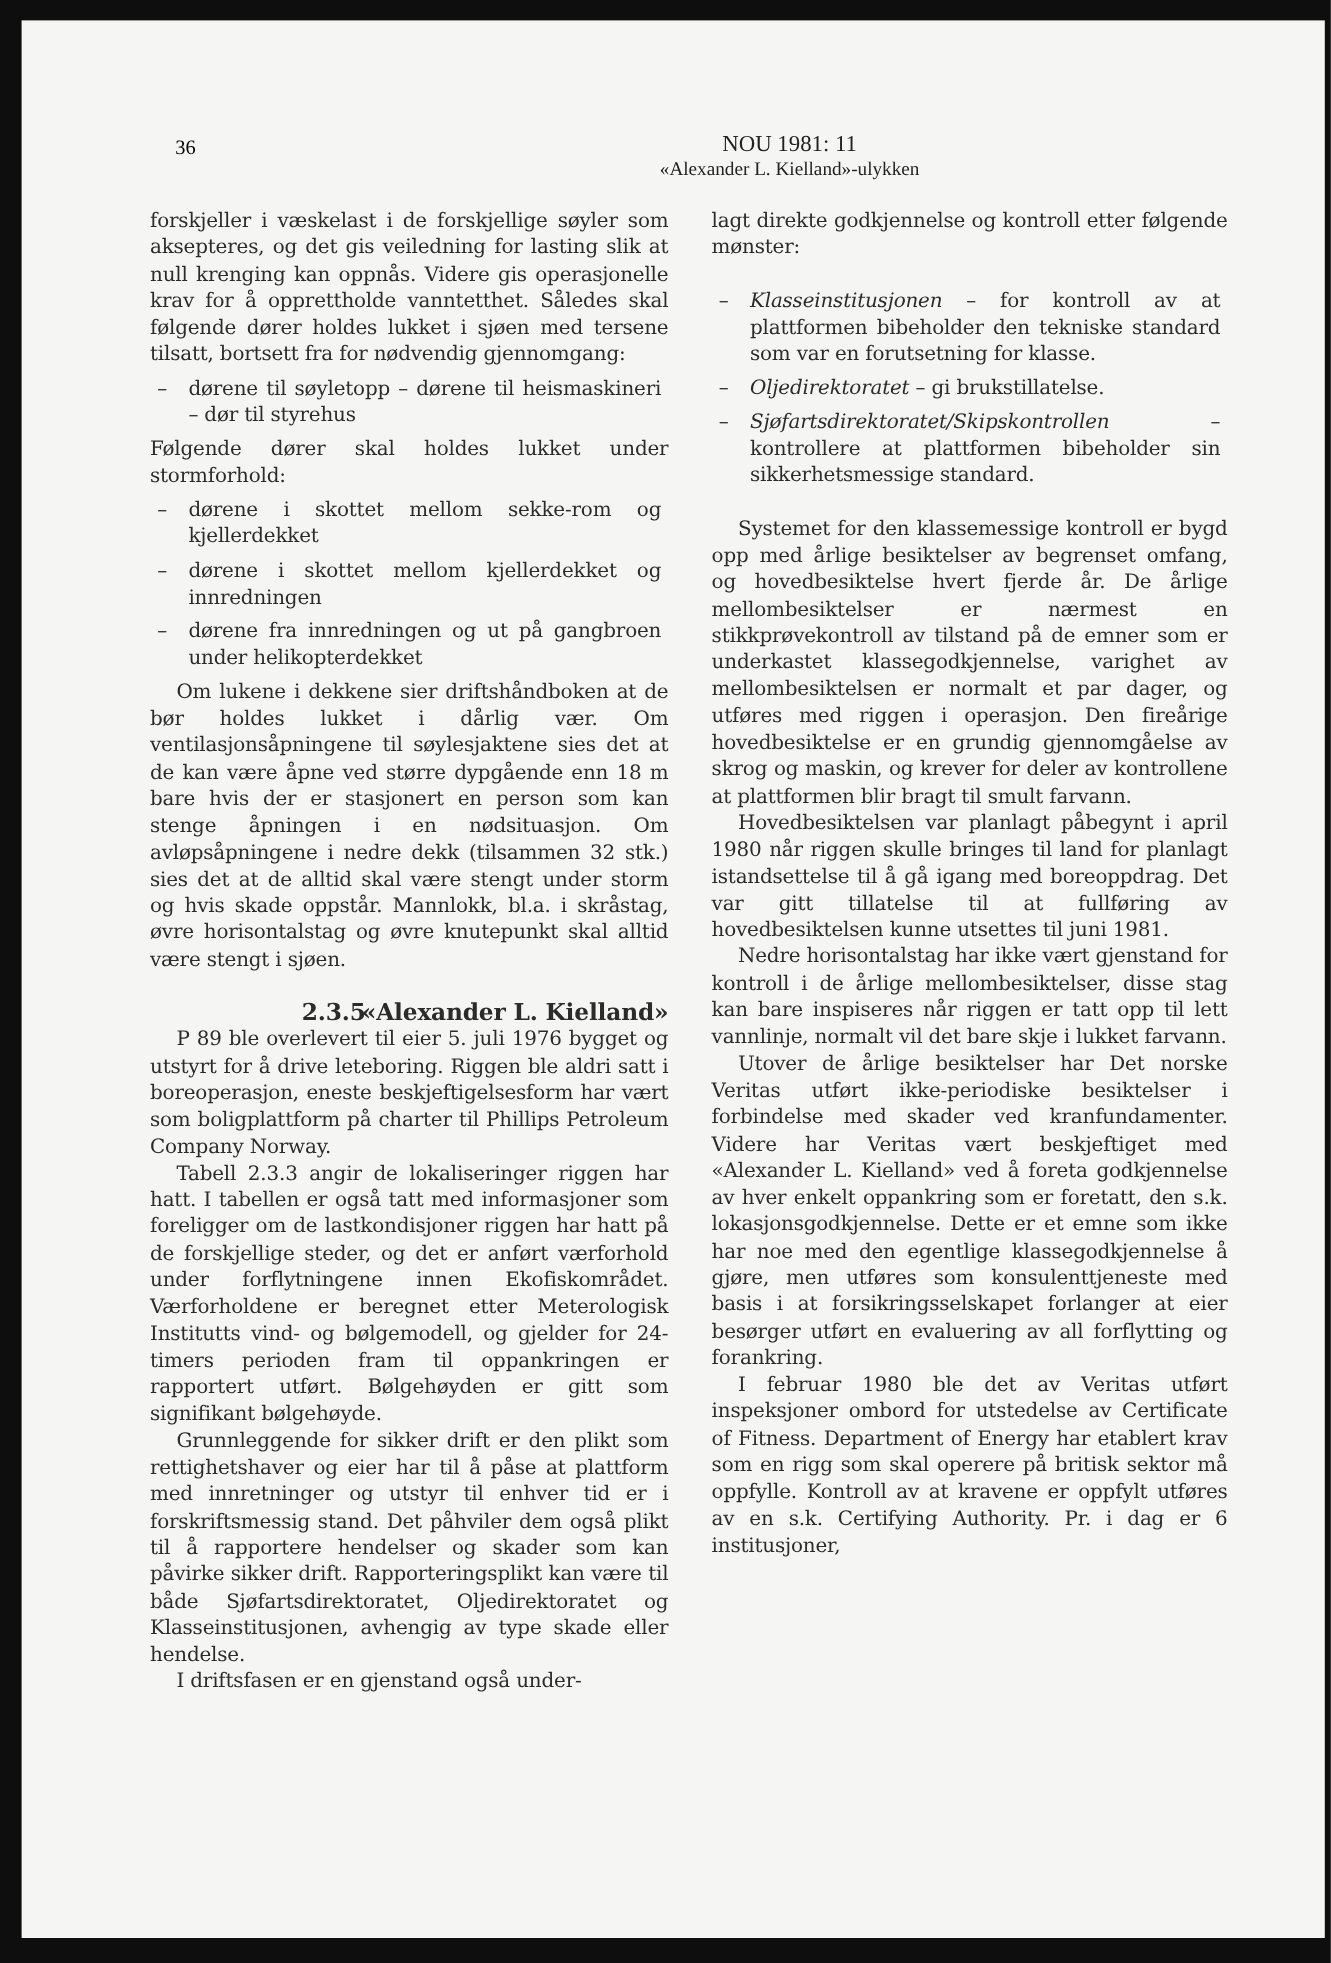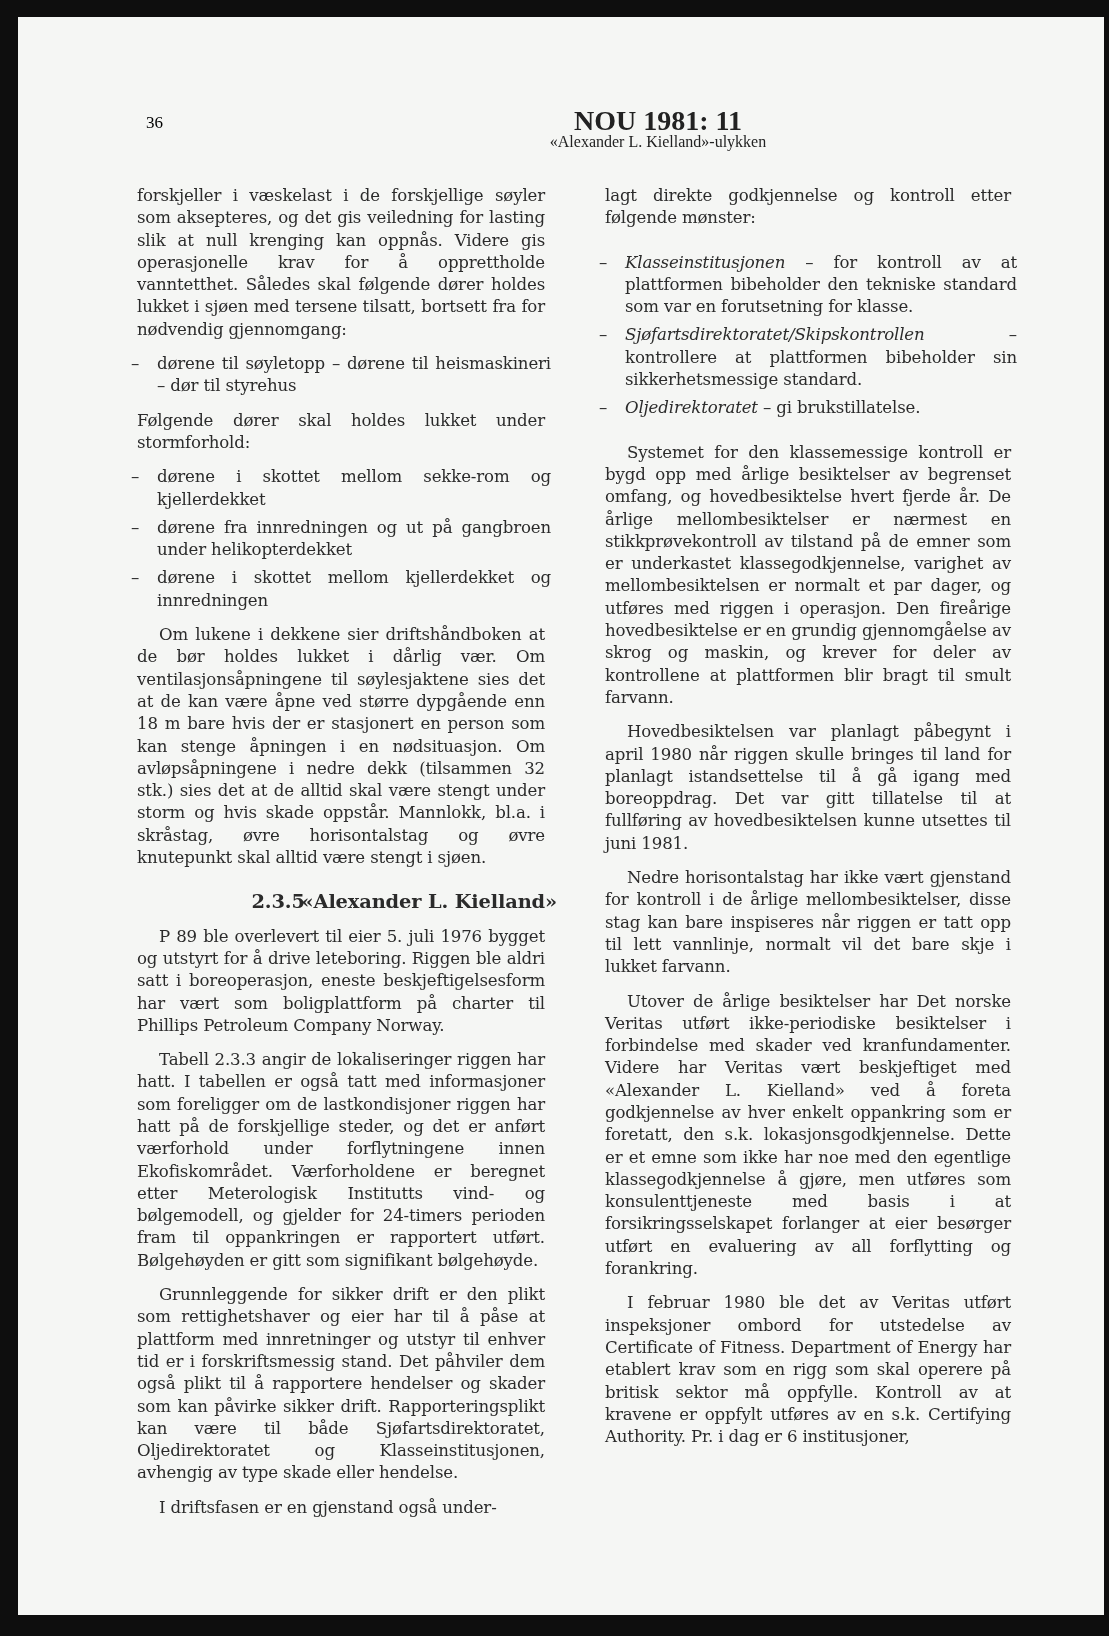--- a/index.html
+++ b/index.html
@@ -18,33 +18,33 @@
   .page-number {
     position: absolute; left: 128px; top: 96px;
     font-family: "Liberation Serif", serif;
     font-size: 17px; color: #000000;
   }
   .running-head {
     position: absolute; left: 440px; top: 92px; width: 400px;
     text-align: center;
     font-family: "Liberation Serif", serif; color: #222;
   }
-  .running-title { font-size: 28px; font-weight: bold; line-height: 24px; }
+  .running-title { font-size: 19px; font-weight: normal; line-height: 24px; }
   .running-subtitle { font-size: 16px; line-height: 18px; }
   .column {
     position: absolute; top: 173px;
     font-family: "DejaVu Serif", serif;
     font-size: 16.6px; line-height: 22.3px;
     color: #2b2b2b;
     text-align: justify;
     letter-spacing: -0.15px;
   }
   .col-left { left: 125px; width: 432px; }
   .col-right { left: 593px; width: 430px; }
-  .para { margin: 12px; }
+  .para { margin: 0; }
   .para.indent { text-indent: 22px; }
   .para.gap-before { margin-top: 22px; }
   .dash-item {
     margin: 6px; padding-left: 26px; text-indent: -26px;
   }
   .dash-item .dash { display: inline-block; width: 26px; text-indent: 0; }
   .heading {
     margin: 22px 0 0 0;
     font-weight: bold;
     text-align: right;
@@ -61,33 +61,33 @@
     <div class="running-title">NOU 1981: 11</div>
     <div class="running-subtitle">«Alexander L. Kielland»-ulykken</div>
   </div>
 </div>
 
 <div class="column col-left">
   <p class="para">forskjeller i væskelast i de forskjellige søyler som aksepteres, og det gis veiledning for lasting slik at null krenging kan oppnås. Videre gis operasjonelle krav for å opprettholde vanntetthet. Således skal følgende dører holdes lukket i sjøen med tersene tilsatt, bortsett fra for nødvendig gjennomgang:</p>
   <p class="dash-item"><span class="dash">–</span><span>dørene til søyletopp – dørene til heismaskineri – dør til styrehus</span></p>
   <p class="para">Følgende dører skal holdes lukket under stormforhold:</p>
   <p class="dash-item"><span class="dash">–</span><span>dørene i skottet mellom sekke-rom og kjellerdekket</span></p>
+  <p class="dash-item"><span class="dash">–</span><span>dørene i skottet mellom kjellerdekket og innredningen</span></p>
   <p class="dash-item"><span class="dash">–</span><span>dørene fra innredningen og ut på gangbroen under helikopterdekket</span></p>
-  <p class="dash-item"><span class="dash">–</span><span>dørene i skottet mellom kjellerdekket og innredningen</span></p>
   <p class="para indent">Om lukene i dekkene sier driftshåndboken at de bør holdes lukket i dårlig vær. Om ventilasjonsåpningene til søylesjaktene sies det at de kan være åpne ved større dypgående enn 18 m bare hvis der er stasjonert en person som kan stenge åpningen i en nødsituasjon. Om avløpsåpningene i nedre dekk (tilsammen 32 stk.) sies det at de alltid skal være stengt under storm og hvis skade oppstår. Mannlokk, bl.a. i skråstag, øvre horisontalstag og øvre knutepunkt skal alltid være stengt i sjøen.</p>
   <h3 class="heading"><span class="num">2.3.5</span><span>«Alexander L. Kielland»</span></h3>
   <p class="para indent">P 89 ble overlevert til eier 5. juli 1976 bygget og utstyrt for å drive leteboring. Riggen ble aldri satt i boreoperasjon, eneste beskjeftigelsesform har vært som boligplattform på charter til Phillips Petroleum Company Norway.</p>
   <p class="para indent">Tabell 2.3.3 angir de lokaliseringer riggen har hatt. I tabellen er også tatt med informasjoner som foreligger om de lastkondisjoner riggen har hatt på de forskjellige steder, og det er anført værforhold under forflytningene innen Ekofiskområdet. Værforholdene er beregnet etter Meterologisk Institutts vind- og bølgemodell, og gjelder for 24-timers perioden fram til oppankringen er rapportert utført. Bølgehøyden er gitt som signifikant bølgehøyde.</p>
   <p class="para indent">Grunnleggende for sikker drift er den plikt som rettighetshaver og eier har til å påse at plattform med innretninger og utstyr til enhver tid er i forskriftsmessig stand. Det påhviler dem også plikt til å rapportere hendelser og skader som kan påvirke sikker drift. Rapporteringsplikt kan være til både Sjøfartsdirektoratet, Oljedirektoratet og Klasseinstitusjonen, avhengig av type skade eller hendelse.</p>
   <p class="para indent">I driftsfasen er en gjenstand også under-</p>
 </div>
 
 <div class="column col-right">
   <p class="para">lagt direkte godkjennelse og kontroll etter følgende mønster:</p>
   <p class="dash-item gap-before" style="margin-top:22px"><span class="dash">–</span><em>Klasseinstitusjonen</em><span> – for kontroll av at plattformen bibeholder den tekniske standard som var en forutsetning for klasse.</span></p>
+  <p class="dash-item"><span class="dash">–</span><em>Oljedirektoratet</em><span> – gi brukstillatelse.</span></p>
   <p class="dash-item"><span class="dash">–</span><em>Sjøfartsdirektoratet/Skipskontrollen</em><span> – kontrollere at plattformen bibeholder sin sikkerhetsmessige standard.</span></p>
-  <p class="dash-item"><span class="dash">–</span><em>Oljedirektoratet</em><span> – gi brukstillatelse.</span></p>
   <p class="para indent gap-before">Systemet for den klassemessige kontroll er bygd opp med årlige besiktelser av begrenset omfang, og hovedbesiktelse hvert fjerde år. De årlige mellombesiktelser er nærmest en stikkprøvekontroll av tilstand på de emner som er underkastet klassegodkjennelse, varighet av mellombesiktelsen er normalt et par dager, og utføres med riggen i operasjon. Den fireårige hovedbesiktelse er en grundig gjennomgåelse av skrog og maskin, og krever for deler av kontrollene at plattformen blir bragt til smult farvann.</p>
   <p class="para indent">Hovedbesiktelsen var planlagt påbegynt i april 1980 når riggen skulle bringes til land for planlagt istandsettelse til å gå igang med boreoppdrag. Det var gitt tillatelse til at fullføring av hovedbesiktelsen kunne utsettes til juni 1981.</p>
   <p class="para indent">Nedre horisontalstag har ikke vært gjenstand for kontroll i de årlige mellombesiktelser, disse stag kan bare inspiseres når riggen er tatt opp til lett vannlinje, normalt vil det bare skje i lukket farvann.</p>
   <p class="para indent">Utover de årlige besiktelser har Det norske Veritas utført ikke-periodiske besiktelser i forbindelse med skader ved kranfundamenter. Videre har Veritas vært beskjeftiget med «Alexander L. Kielland» ved å foreta godkjennelse av hver enkelt oppankring som er foretatt, den s.k. lokasjonsgodkjennelse. Dette er et emne som ikke har noe med den egentlige klassegodkjennelse å gjøre, men utføres som konsulenttjeneste med basis i at forsikringsselskapet forlanger at eier besørger utført en evaluering av all forflytting og forankring.</p>
   <p class="para indent">I februar 1980 ble det av Veritas utført inspeksjoner ombord for utstedelse av Certificate of Fitness. Department of Energy har etablert krav som en rigg som skal operere på britisk sektor må oppfylle. Kontroll av at kravene er oppfylt utføres av en s.k. Certifying Authority. Pr. i dag er 6 institusjoner,</p>
 </div>
 
 </body></html>

